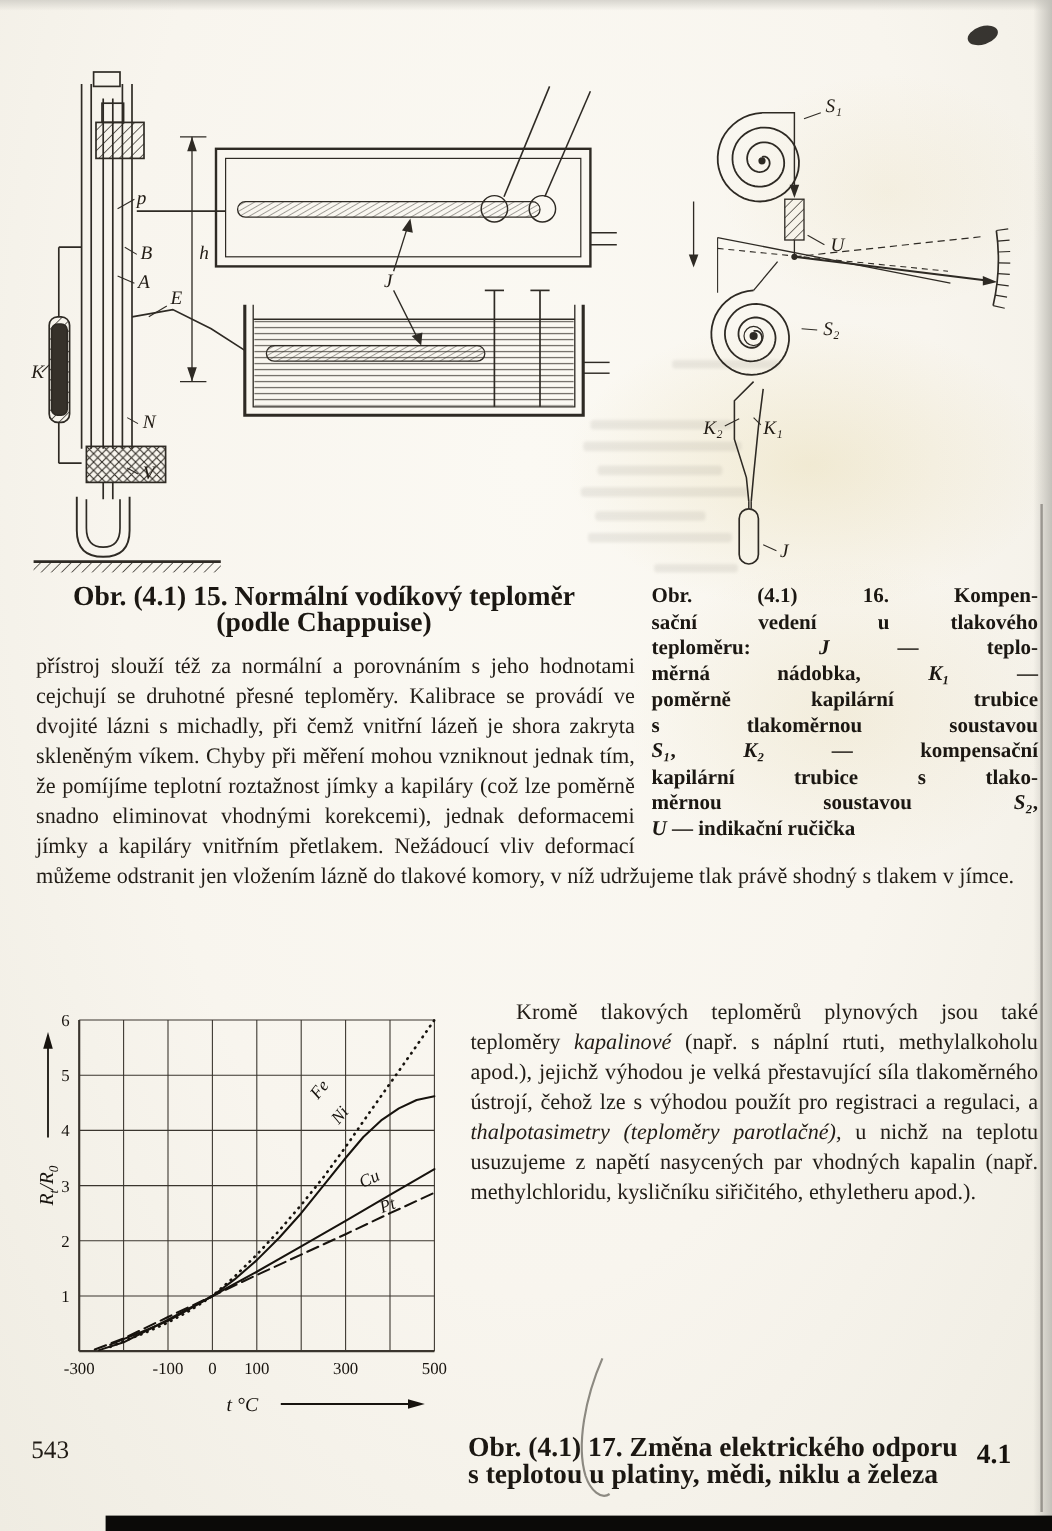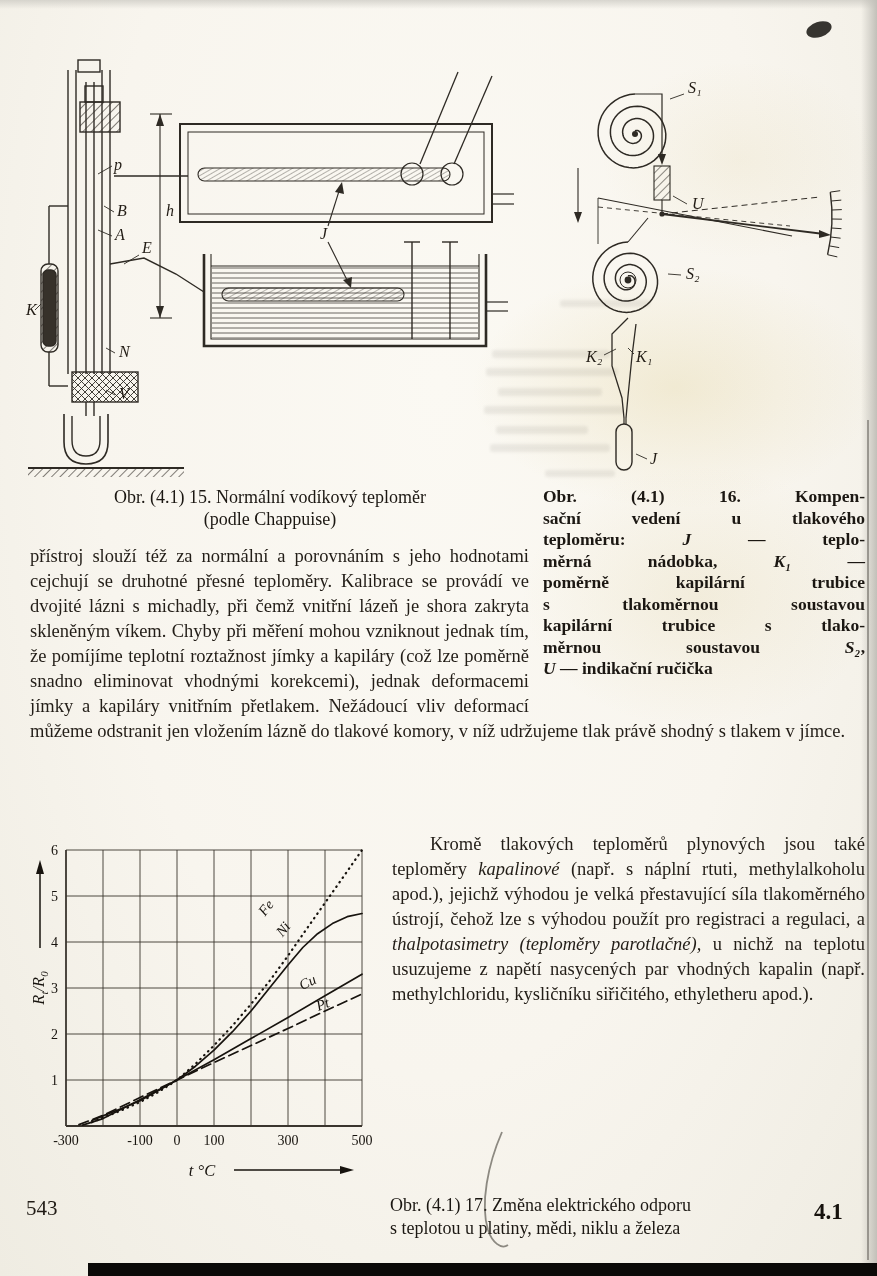--- a/index.html
+++ b/index.html
@@ -6,21 +6,21 @@
   *{margin:0;padding:0;box-sizing:border-box}
   body{background:#d9d7d0;font-family:"Liberation Serif",serif}
   .scan{position:relative;width:877px;height:1276px;overflow:hidden;color:#1d1914;
         background:radial-gradient(ellipse at 50% 30%, #fbf9f3 0%, #f8f5ee 55%, #efece2 100%)}
   .abs{position:absolute}
 
   .bodytext{font-size:18.5px;line-height:25px;text-align:justify;color:#221d17}
   .it{font-style:italic}
   .wrap-spacer{float:right;width:336px;height:172px}
 
-  .caption{font-weight:400;font-size:18px;line-height:22px;color:#1b1712}
+  .caption{font-weight:700;font-size:23px;line-height:22px;color:#1b1712}
   .pos-cap15{left:55px;top:486px;width:430px;text-align:center}
   .pos-cap16{left:543px;top:486px;width:322px}
   .cap16 .cap-line{font-weight:700;font-size:17.5px;line-height:21.5px;text-align:justify;text-align-last:justify;color:#1b1712}
   .cap16 .cap-line:last-child{text-align-last:left}
   .pos-cap17{left:390px;top:1194px;width:478px}
   .pos-cap17 div{line-height:23px}
 
   .pos-fig15{left:22px;top:56px}
   .pos-fig16{left:540px;top:66px}
   .pos-para1{left:30px;top:544px;width:835px}
@@ -227,20 +227,21 @@
     <div>(podle Chappuise)</div>
   </div>
 
   <div class="abs cap16 pos-cap16">
       <div class="cap-line"><span>Obr. (4.1) 16. Kompen-</span></div>
       <div class="cap-line"><span>sační vedení u tlakového</span></div>
       <div class="cap-line"><span>teploměru: </span><span class="it">J</span><span> — teplo-</span></div>
       <div class="cap-line"><span>měrná nádobka, </span><span class="it">K₁</span><span> —</span></div>
       <div class="cap-line"><span>poměrně kapilární trubice</span></div>
       <div class="cap-line"><span>s tlakoměrnou soustavou</span></div>
+      <div class="cap-line"><span class="it">S₁</span><span>, </span><span class="it">K₂</span><span> — kompensační</span></div>
       <div class="cap-line"><span>kapilární trubice s tlako-</span></div>
       <div class="cap-line"><span>měrnou soustavou </span><span class="it">S₂</span><span>,</span></div>
       <div class="cap-line"><span class="it">U</span><span> — indikační ručička</span></div>
     </div>
 
   <div class="abs bodytext pos-para1">
     <span class="wrap-spacer"></span><span>přístroj slouží též za normální a porovnáním s jeho hodnotami cejchují se druhotné přesné teploměry. Ka­librace se provádí ve dvojité lázni s michadly, při čemž vnitřní lázeň je shora zakryta skleněným víkem. Chyby při měření mohou vzniknout jednak tím, že pomíjíme teplotní roztažnost jímky a kapiláry (což lze poměrně snadno eliminovat vhodnými korekcemi), jednak defor­macemi jímky a kapiláry vnitřním přetlakem. Nežádoucí vliv deformací můžeme odstranit jen vložením lázně do tlakové komory, v níž udržujeme tlak právě shodný s tlakem v jímce.</span>
   </div>
 
 

